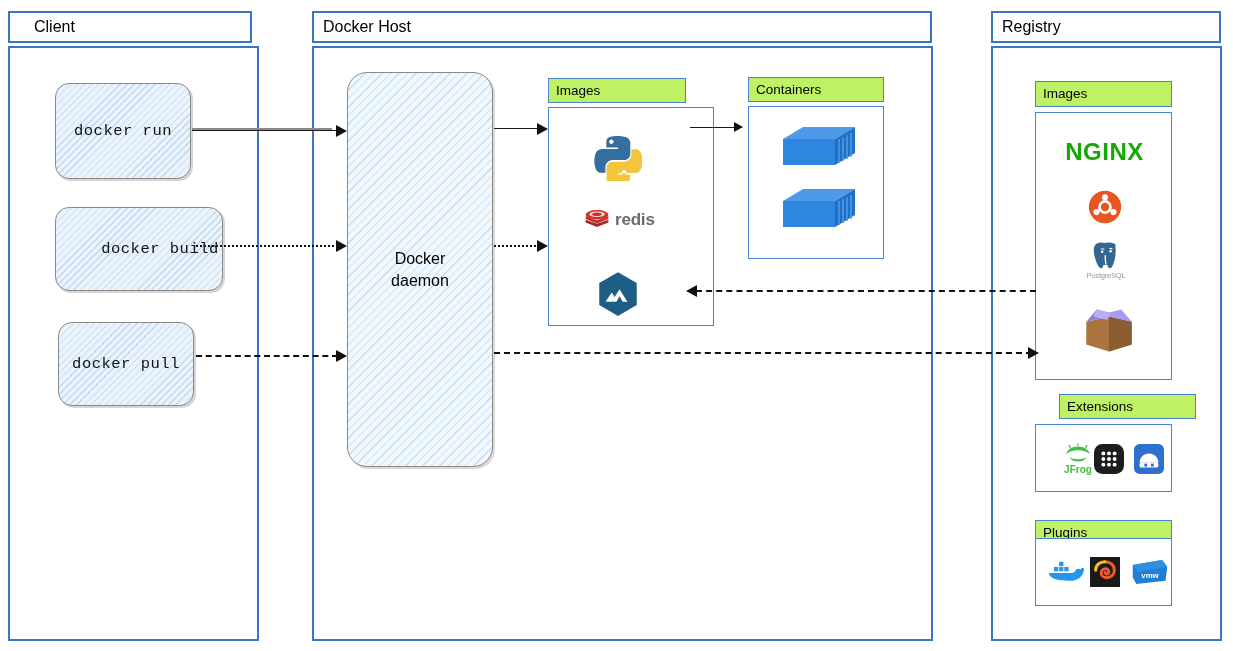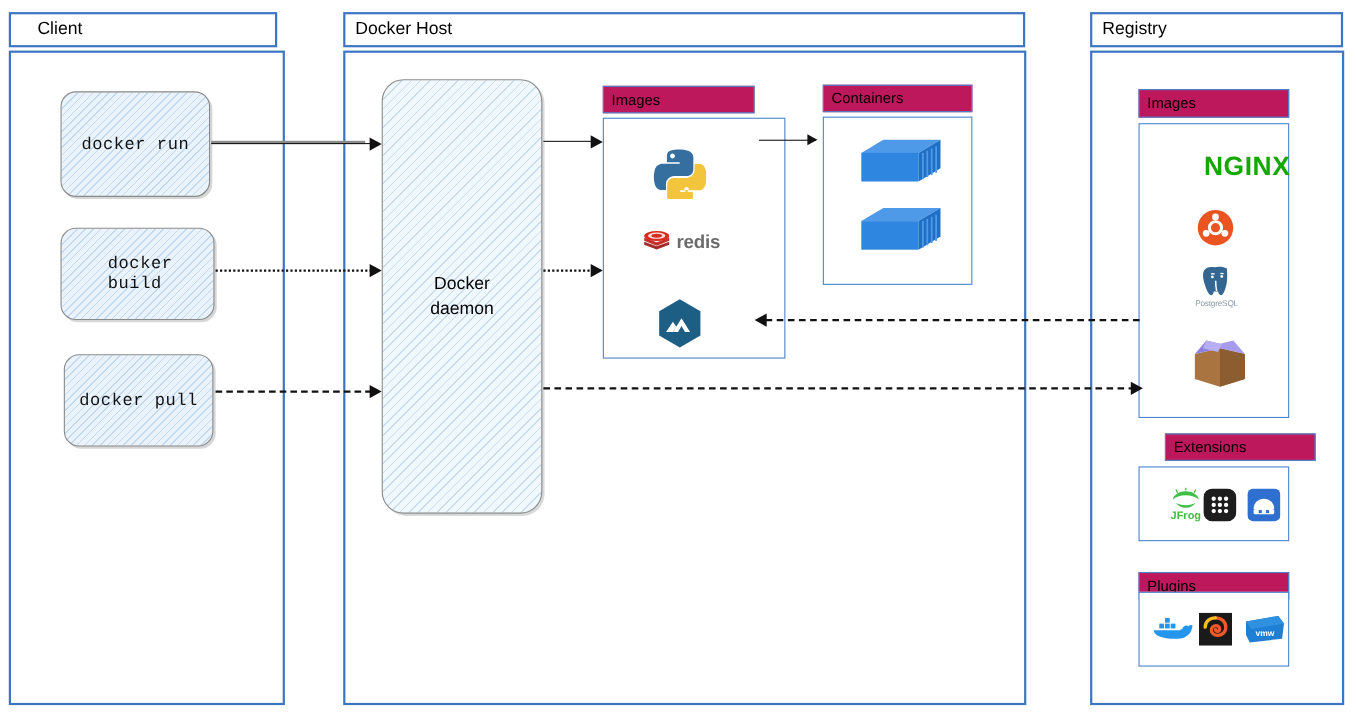--- a/index.html
+++ b/index.html
@@ -32,21 +32,21 @@
     color: #000;
   }
   .panel-body {
     border: 2px solid #3a76c4;
     background: #ffffff;
   }
 
   
   .sub-header {
     border: 1.6px solid #4a85cc;
-    background: #be185d;
+    background: #bef264;
     font-size: 13.5px;
     line-height: 1;
     display: flex;
     align-items: center;
     padding-left: 7px;
   }
   .sub-body {
     border: 1.6px solid #4a85cc;
     background: #ffffff;
   }
@@ -142,21 +142,21 @@
 
   <div class="abs panel-header" style="left:8px; top:11px; width:244px; height:32px;padding-left:24px;">
     <span>Client</span>
   </div>
   <div class="abs panel-body" style="left:8px; top:46px; width:251px; height:595px;"></div>
 
   <div class="abs cmd-box" style="left:55px; top:83px; width:136px; height:96px;">
     <span>docker run</span>
   </div>
 
-  <div class="abs cmd-box" style="left:55px; top:207px; width:140px; height:84px;padding-left:42px;">
+  <div class="abs cmd-box" style="left:55px; top:207px; width:168px; height:84px;padding-left:42px;">
     <span>docker build</span>
   </div>
 
   <div class="abs cmd-box" style="left:58px; top:322px; width:136px; height:84px;">
     <span>docker pull</span>
   </div>
 
   <div class="abs panel-header" style="left:312px; top:11px; width:620px; height:32px;">
     <span>Docker Host</span>
   </div>
@@ -238,21 +238,21 @@
   <div class="abs panel-header" style="left:991px; top:11px; width:230px; height:32px;">
     <span>Registry</span>
   </div>
   <div class="abs panel-body" style="left:991px; top:46px; width:231px; height:595px;"></div>
 
   <div class="abs sub-header" style="left:1035px; top:81px; width:137px; height:26px;">
     <span>Images</span>
   </div>
   <div class="abs sub-body" style="left:1035px; top:112px; width:137px; height:268px;">
 
-    <div class="abs nginx-text" style="left:0px; top:25px; width:137px; height:30px; text-align:right;">
+    <div class="abs nginx-text" style="left:0px; top:25px; width:137px; height:30px; text-align:center;">
       <span>NGINX</span>
     </div>
 
     <div class="abs icon-wrap" style="left:50px; top:75px; width:38px; height:38px;">
       <svg width="34" height="34" viewBox="0 0 40 40" aria-hidden="true">
         <circle cx="20" cy="20" r="19" fill="#e95420"></circle>
         <circle cx="20" cy="20" r="6.5" fill="none" stroke="#ffffff" stroke-width="3.2"></circle>
         <circle cx="20" cy="8.5" r="3.6" fill="#ffffff"></circle>
         <circle cx="10" cy="26" r="3.6" fill="#ffffff"></circle>
         <circle cx="30" cy="26" r="3.6" fill="#ffffff"></circle>

